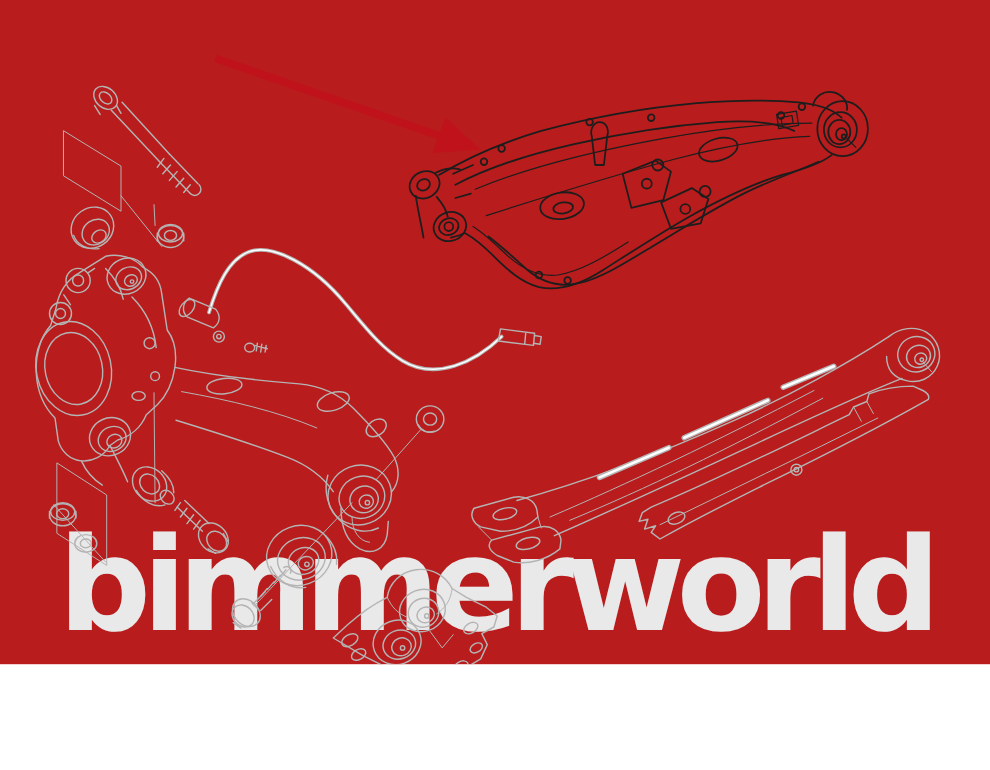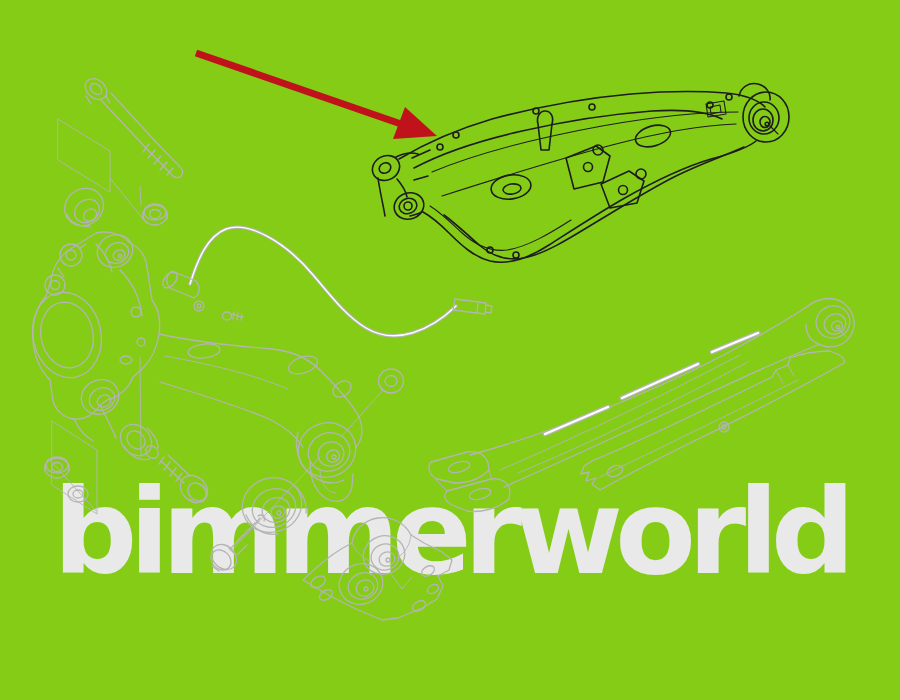--- a/index.html
+++ b/index.html
@@ -1,16 +1,16 @@
 <!DOCTYPE html>
 <html><head>
 <meta charset="utf-8">
 <style>
   html,body{margin:0;padding:0;background:#fff;}
-  .stage{position:relative;width:900px;height:700px;background:#84cc16;overflow:hidden;
+  .stage{position:relative;width:900px;height:604px;background:#b91c1c;overflow:hidden;
          font-family:"DejaVu Sans","Liberation Sans",sans-serif;}
   svg{position:absolute;left:0;top:0;}
   .watermark{font-family:"DejaVu Sans","Liberation Sans",sans-serif;
              font-weight:bold;font-size:118px;letter-spacing:-8px;}
   .ctx{stroke-width:1.3;}
   .thin{stroke-width:0.9;}
   .hl{stroke-width:1.6;}
   .hl-thin{stroke-width:1.1;}
   .tube{stroke-width:3.4;}
   .tube-core{stroke-width:1.4;}

